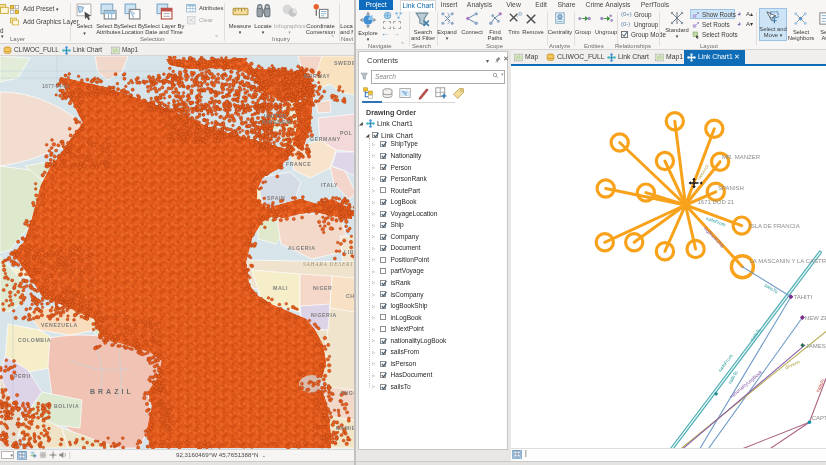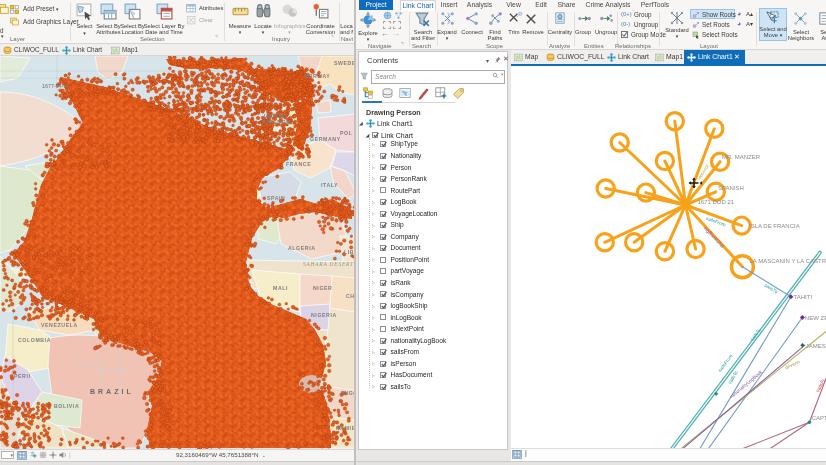--- a/index.html
+++ b/index.html
@@ -3400,21 +3400,21 @@
       <rect x="1" y="1" width="11" height="11" fill="#fff" stroke="#8a8886"></rect>
       <path d="M1,6.5 h11 M6.5,1 v11" stroke="#8a8886" stroke-width="0.8"></path>
       <path d="M11,8 v6 M8,11 h6" stroke="#2e75b6" stroke-width="1.6"></path>
     </svg>
     <svg class="abs" style="left:452px;top:87px" width="13" height="13" viewBox="0 0 16 16">
       <path d="M2,9 L9,2 H14 V7 L7,14 Z" fill="#f3dc9c" stroke="#b89a3e"></path>
       <circle cx="11.5" cy="4.5" r="1" fill="#fff" stroke="#b89a3e"></circle>
     </svg>
     <div class="abs" style="left:362px;top:101.5px;width:93px;height:1px;background:#d8d6d4"></div>
     <div class="abs" style="left:362px;top:100.5px;width:20px;height:2.5px;background:#2e75b6"></div>
-    <div class="abs" style="left:366px;top:107.5px;font-size:7.2px;color:#3c3b39;font-weight:bold">Drawing Person</div>
+    <div class="abs" style="left:366px;top:107.5px;font-size:7.2px;color:#3c3b39;font-weight:bold">Drawing Order</div>
     <div class="abs" style="left:359px;top:120px;font-size:5px;color:#4a4947">◢</div>
     <svg class="abs" style="left:365.5px;top:118.5px" width="9" height="9" viewBox="0 0 16 16">
       <path d="M8,2 V14 M2,8 H14" stroke="#49b8c4" stroke-width="2.4"></path>
       <circle cx="8" cy="2.6" r="2.2" fill="#4a90d9"></circle>
       <circle cx="8" cy="13.4" r="2.2" fill="#4a90d9"></circle>
       <circle cx="2.6" cy="8" r="2.2" fill="#49b8c4"></circle>
       <circle cx="13.4" cy="8" r="2.2" fill="#49b8c4"></circle>
       <circle cx="8" cy="8" r="1.6" fill="#2e6da4"></circle>
     </svg>
     <div class="trow" style="left:377px;top:120px;font-size:7px">Link Chart1</div>

